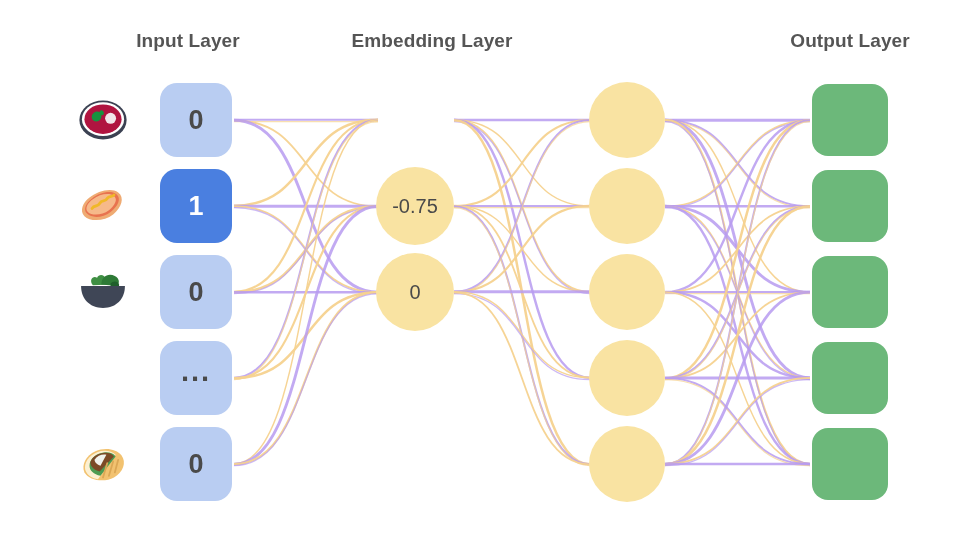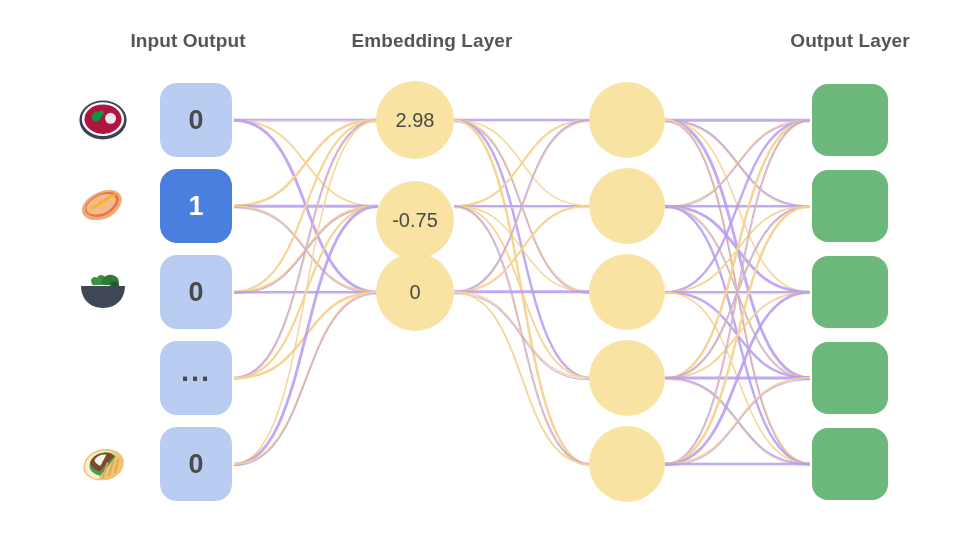--- a/index.html
+++ b/index.html
@@ -174,21 +174,21 @@
       <path d="M665 379.6 C744.75 379.6 730.25 465.6 810 465.6" stroke="#f5d28f" stroke-width="1.3" fill="none" stroke-opacity="0.7"></path>
       <path d="M665 464.297 C744.75 464.297 730.25 120.297 810 120.297" stroke="#b79bf0" stroke-width="2" fill="none" stroke-opacity="0.85"></path>
       <path d="M665 465.6 C744.75 465.6 730.25 121.6 810 121.6" stroke="#f5d28f" stroke-width="1.3" fill="none" stroke-opacity="0.7"></path>
       <path d="M665 464.198 C744.75 464.198 730.25 206.198 810 206.198" stroke="#f5d28f" stroke-width="2.5" fill="none" stroke-opacity="0.95"></path>
       <path d="M665 464.099 C744.75 464.099 730.25 292.099 810 292.099" stroke="#b79bf0" stroke-width="2.9" fill="none" stroke-opacity="0.85"></path>
       <path d="M665 464 C744.75 464 730.25 378 810 378" stroke="#f5d28f" stroke-width="1.7999999999999998" fill="none" stroke-opacity="0.95"></path>
       <path d="M665 465.6 C744.75 465.6 730.25 379.6 810 379.6" stroke="#b79bf0" stroke-width="1.3" fill="none" stroke-opacity="0.7"></path>
       <path d="M665 463.901 C744.75 463.901 730.25 463.901 810 463.901" stroke="#b79bf0" stroke-width="2.45" fill="none" stroke-opacity="0.85"></path>
     </svg>
 
-  <div class="layer-title" style="left:188px; top:30px;">Input Output</div>
+  <div class="layer-title" style="left:188px; top:30px;">Input Layer</div>
   <div class="layer-title" style="left:850px; top:30px;">Output Layer</div>
   <div class="layer-title" style="left:432px; top:30px;">Embedding Layer</div>
 
   <div class="input-emoji" style="left:103px; top:120px;">
     <svg viewBox="0 0 64 64">
       <ellipse cx="32" cy="32" rx="28" ry="23" fill="#3b4152"></ellipse>
       <ellipse cx="32" cy="31" rx="25" ry="20" fill="#ffffff"></ellipse>
       <ellipse cx="32" cy="31" rx="22" ry="17.5" fill="#b01440"></ellipse>
       <path d="M24 22 C18 24 17 30 21 33 C24 35 29 33 30 29 C31 25 28 21 24 22 Z" fill="#16933f"></path>
       <path d="M30 20 C33 21 34 24 32 26 C30 27 27 25 28 22 Z" fill="#16933f"></path>
@@ -228,22 +228,21 @@
       </g>
     </svg>
   </div>
 
   <div class="input-box" style="left:196px; top:120px;">0</div>
   <div class="input-box active" style="left:196px; top:206px;">1</div>
   <div class="input-box" style="left:196px; top:292px;">0</div>
   <div class="input-box dots" style="left:196px; top:378px;">...</div>
   <div class="input-box" style="left:196px; top:464px;">0</div>
 
-  <div class="emb-node" style="left:415px; top:120px;">2.98</div>
-  <div class="emb-node" style="left:415px; top:220px;text-align:center;">-0.75</div>
+  <div class="emb-node" style="left:415px; top:206px;text-align:center;">-0.75</div>
   <div class="emb-node" style="left:415px; top:292px;">0</div>
 
   <div class="hid-node" style="left:627px; top:120px;"></div>
   <div class="hid-node" style="left:627px; top:206px;"></div>
   <div class="hid-node" style="left:627px; top:292px;"></div>
   <div class="hid-node" style="left:627px; top:378px;"></div>
   <div class="hid-node" style="left:627px; top:464px;"></div>
 
   <div class="out-box" style="left:850px; top:120px;"></div>
   <div class="out-box" style="left:850px; top:206px;"></div>

